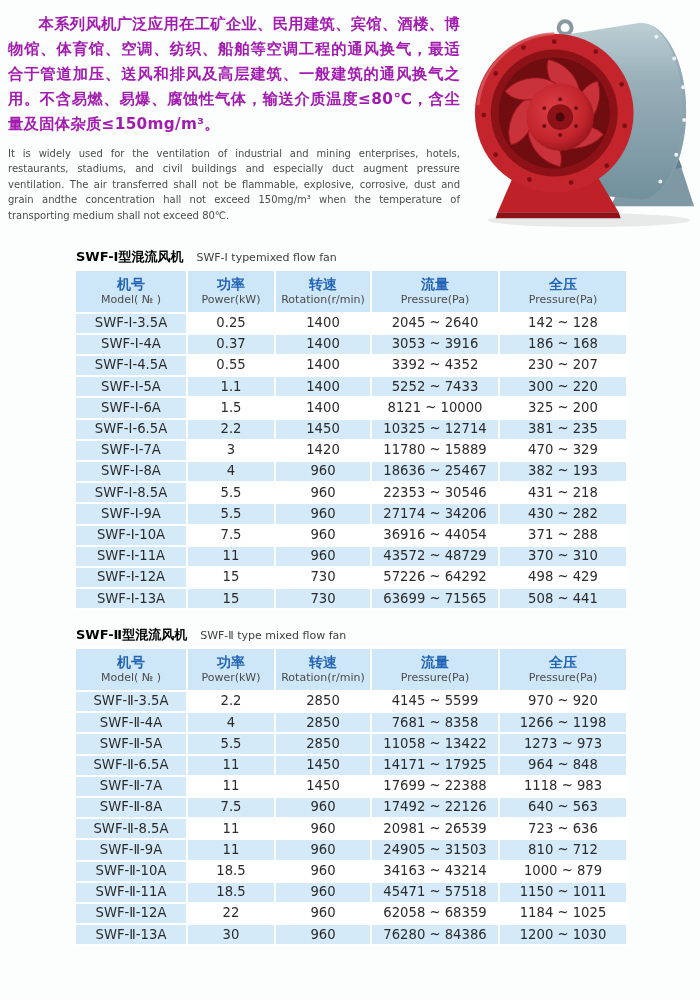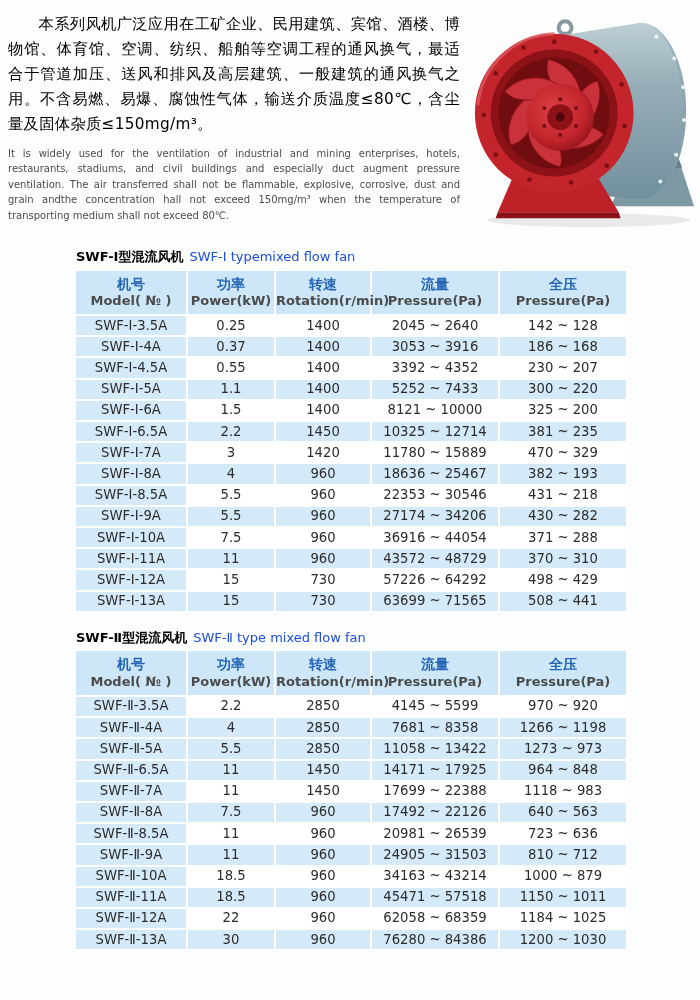--- a/index.html
+++ b/index.html
@@ -15,41 +15,41 @@
     width:700px;height:1000px;background:#fcfdfd;
     font-family:"DejaVu Sans","Liberation Sans",sans-serif;
     color:#222;overflow:hidden;
   }
   .page{width:700px;height:1000px;position:relative;padding:10px 8px 0 8px;}
 
   
   .top{display:flex;align-items:flex-start;}
   .text-col{width:452px;flex:0 0 452px;}
   .cn-para{
-    margin:2px 0 0 0;font-size:15.3px;font-weight:normal;color:#000000;
+    margin:2px 0 0 0;font-size:15.3px;font-weight:bold;color:#a21caf;
     line-height:1.63;text-align:justify;text-indent:2em;letter-spacing:0.3px;
   }
   .en-para{
     margin:9px 0 0 0;font-size:10px;color:#4b4b4b;
     line-height:1.56;text-align:justify;
   }
   .fan-wrap{width:238px;height:222px;margin-left:2px;flex:0 0 238px;}
 
   
   .table-block{width:552px;margin:0 auto;}
   .tbl-title{margin:15px 0 4px 2px;line-height:1.1;}
   .tbl-title-cn{font-size:13px;font-weight:bold;color:#000;}
-  .tbl-title-en{font-size:13px;color:#1d4ed8;margin-left:6px;}
+  .tbl-title-en{font-size:11px;color:#404040;margin-left:13px;}
   table{width:552px;border-collapse:collapse;table-layout:fixed;}
   th,td{border:2px solid #fff;}
   th{
     background:var(--header-bg);padding:4px 0 5px 0;vertical-align:middle;
   }
   .th-cn{display:block;font-size:14px;font-weight:bold;color:var(--header-cn);line-height:1.3;}
-  .th-en{display:block;font-size:13px;font-weight:bold;color:#4b4b4b;line-height:1.25;text-align:center;}
+  .th-en{display:block;font-size:11px;font-weight:normal;color:#4b4b4b;line-height:1.25;text-align:center;}
   td{
     background:#fff;text-align:center;vertical-align:middle;
     font-size:13.2px;color:#2b2b2b;padding:1.5px 0;line-height:16.2px;height:21px;
   }
   td:first-child{background:var(--stripe-bg);}
   tr.stripe td{background:var(--stripe-bg);}
 </style>
 </head>
 <body>
 

